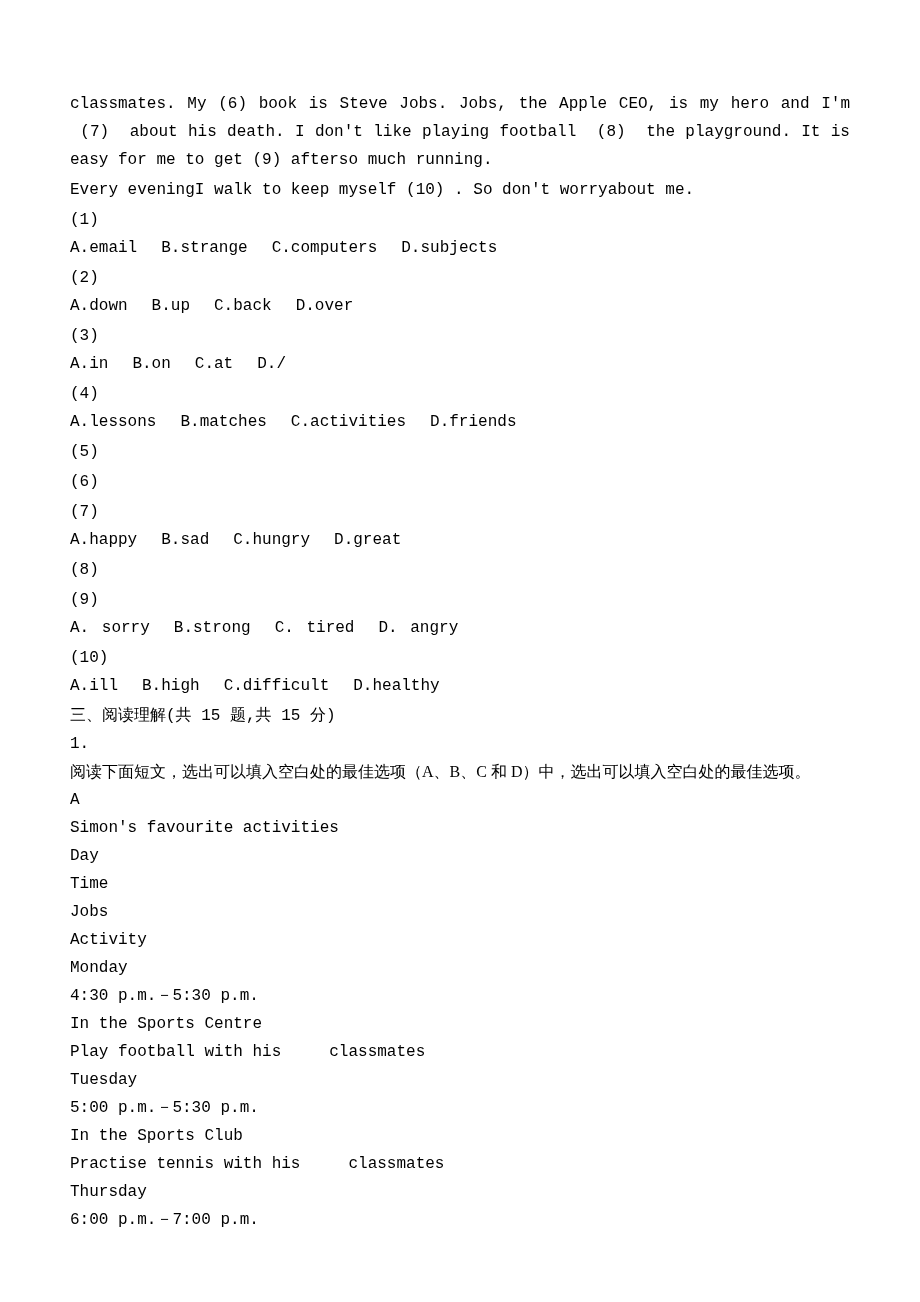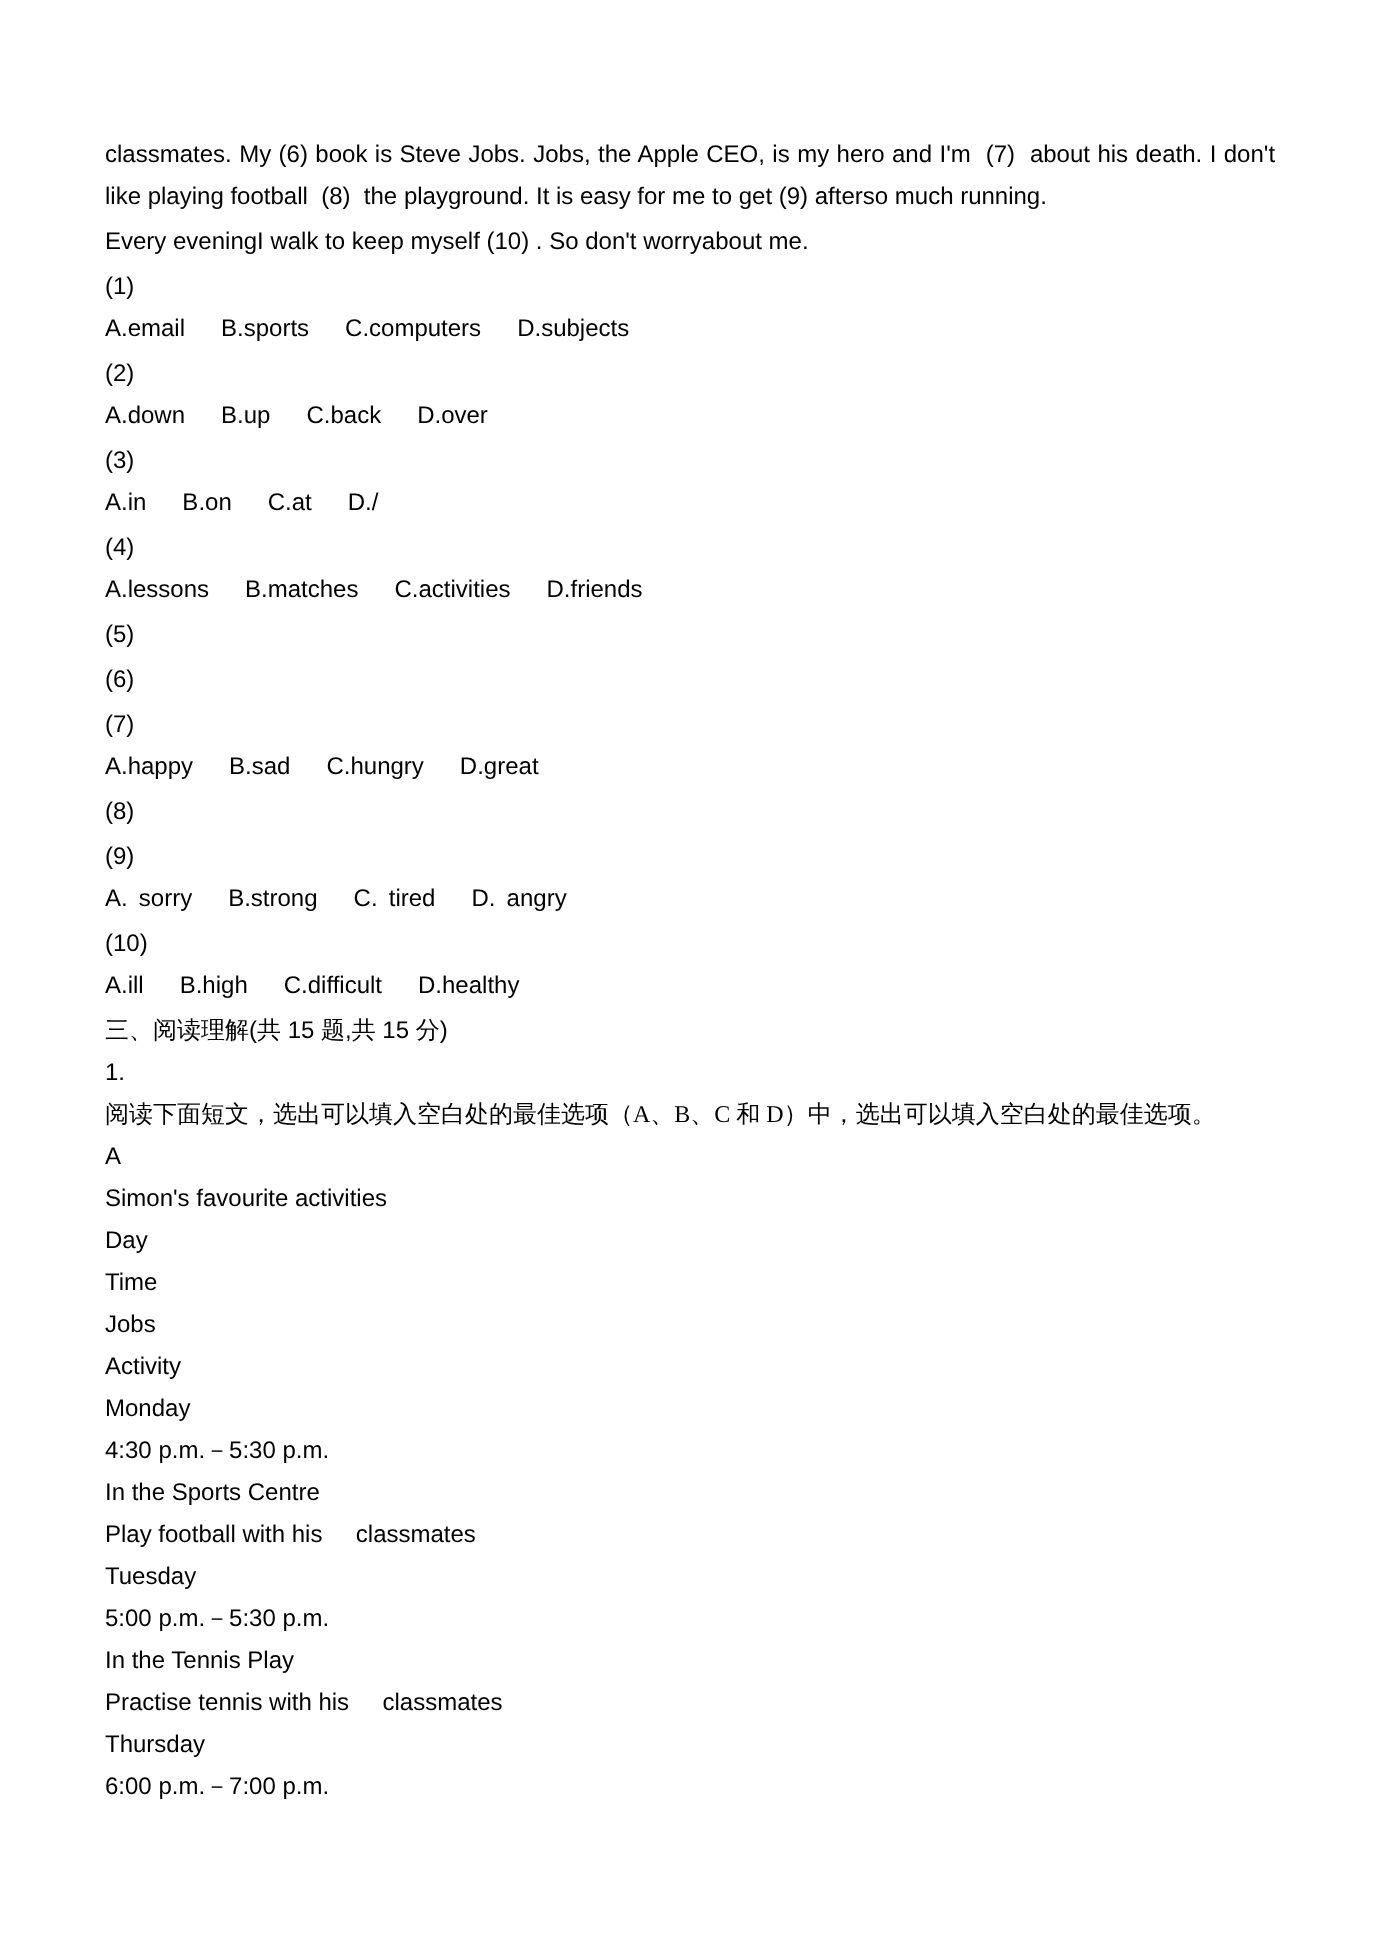--- a/index.html
+++ b/index.html
@@ -26,39 +26,39 @@
     margin-left: 0;
   }
   .opts .opt {
     display: inline-block;
     margin-right: 24px;
   }
   .section-heading {
     margin-top: 2px;
   }
   .mono-block {
-    font-family: Liberation Sans, sans-serif;
+    font-family: Liberation Mono, monospace;
     letter-spacing: 0;
   }
 </style>
 </head>
 <body>
 
 <div class="passage mono-block" style="text-align:justify;">
   <span>classmates. My </span><span>(6)</span><span> book is Steve Jobs. Jobs, the Apple CEO, is my hero and</span>
   <span>I'm </span>&nbsp;<span>(7)</span>&nbsp;<span> about his death. I don't like playing football </span>&nbsp;<span>(8)</span>&nbsp;<span> the</span>
   <span>playground. It is easy for me to get </span><span>(9)</span><span> afterso much running.</span>
 </div>
 <div class="passage mono-block">
   <span>Every eveningI walk to keep myself </span><span>(10)</span><span> . So don't worryabout me.</span>
 </div>
 
 <div id="questions-container" class="mono-block">
     <div class="q-line">(1)</div>
-    <div class="opts"><span class="opt">A.email</span><span class="opt">B.sports</span><span class="opt">C.computers</span><span class="opt">D.subjects</span></div>
+    <div class="opts"><span class="opt">A.email</span><span class="opt">B.strange</span><span class="opt">C.computers</span><span class="opt">D.subjects</span></div>
     <div class="q-line">(2)</div>
     <div class="opts"><span class="opt">A.down</span><span class="opt">B.up</span><span class="opt">C.back</span><span class="opt">D.over</span></div>
     <div class="q-line">(3)</div>
     <div class="opts"><span class="opt">A.in</span><span class="opt">B.on</span><span class="opt">C.at</span><span class="opt">D./</span></div>
     <div class="q-line">(4)</div>
     <div class="opts"><span class="opt">A.lessons</span><span class="opt">B.matches</span><span class="opt">C.activities</span><span class="opt">D.friends</span></div>
     <div class="q-line">(5)</div>
     <div class="q-line">(6)</div>
     <div class="q-line">(7)</div>
     <div class="opts"><span class="opt">A.happy</span><span class="opt">B.sad</span><span class="opt">C.hungry</span><span class="opt">D.great</span></div>
@@ -81,19 +81,19 @@
 
 <div class="mono-block">Monday</div>
 <div class="mono-block">4:30 p.m.－5:30 p.m.</div>
 <div class="mono-block">In the Sports Centre</div>
 <div class="mono-block">
   <span>Play football with his</span>&nbsp;&nbsp;&nbsp;&nbsp;&nbsp;<span>classmates</span>
 </div>
 
 <div class="mono-block">Tuesday</div>
 <div class="mono-block">5:00 p.m.－5:30 p.m.</div>
-<div class="mono-block">In the Tennis Play</div>
+<div class="mono-block">In the Sports Club</div>
 <div class="mono-block">
   <span>Practise tennis with his</span>&nbsp;&nbsp;&nbsp;&nbsp;&nbsp;<span>classmates</span>
 </div>
 
 <div class="mono-block">Thursday</div>
 <div class="mono-block">6:00 p.m.－7:00 p.m.</div>
 
 </body></html>

